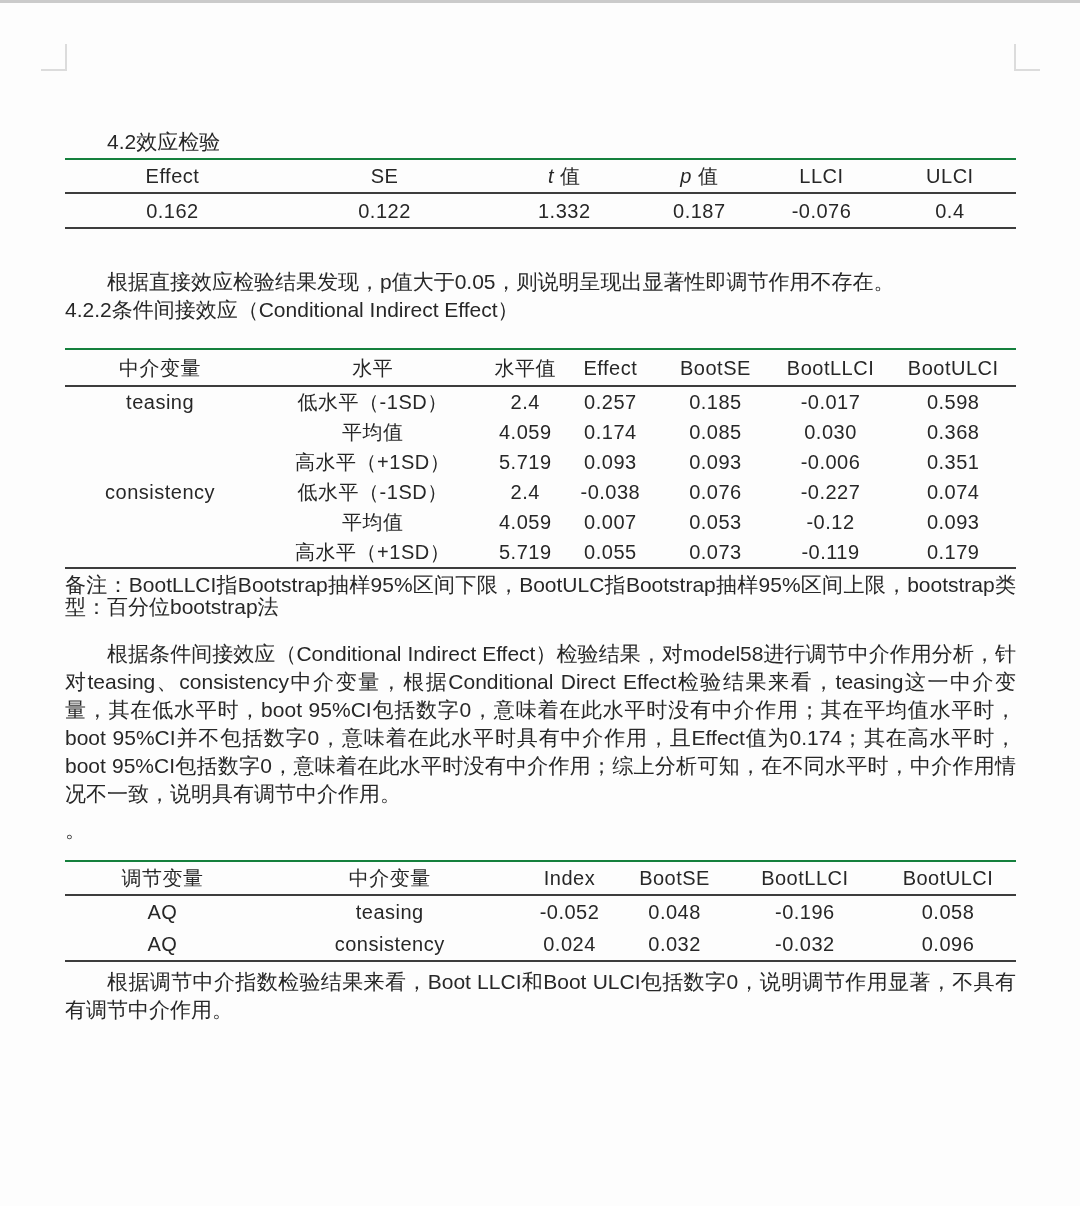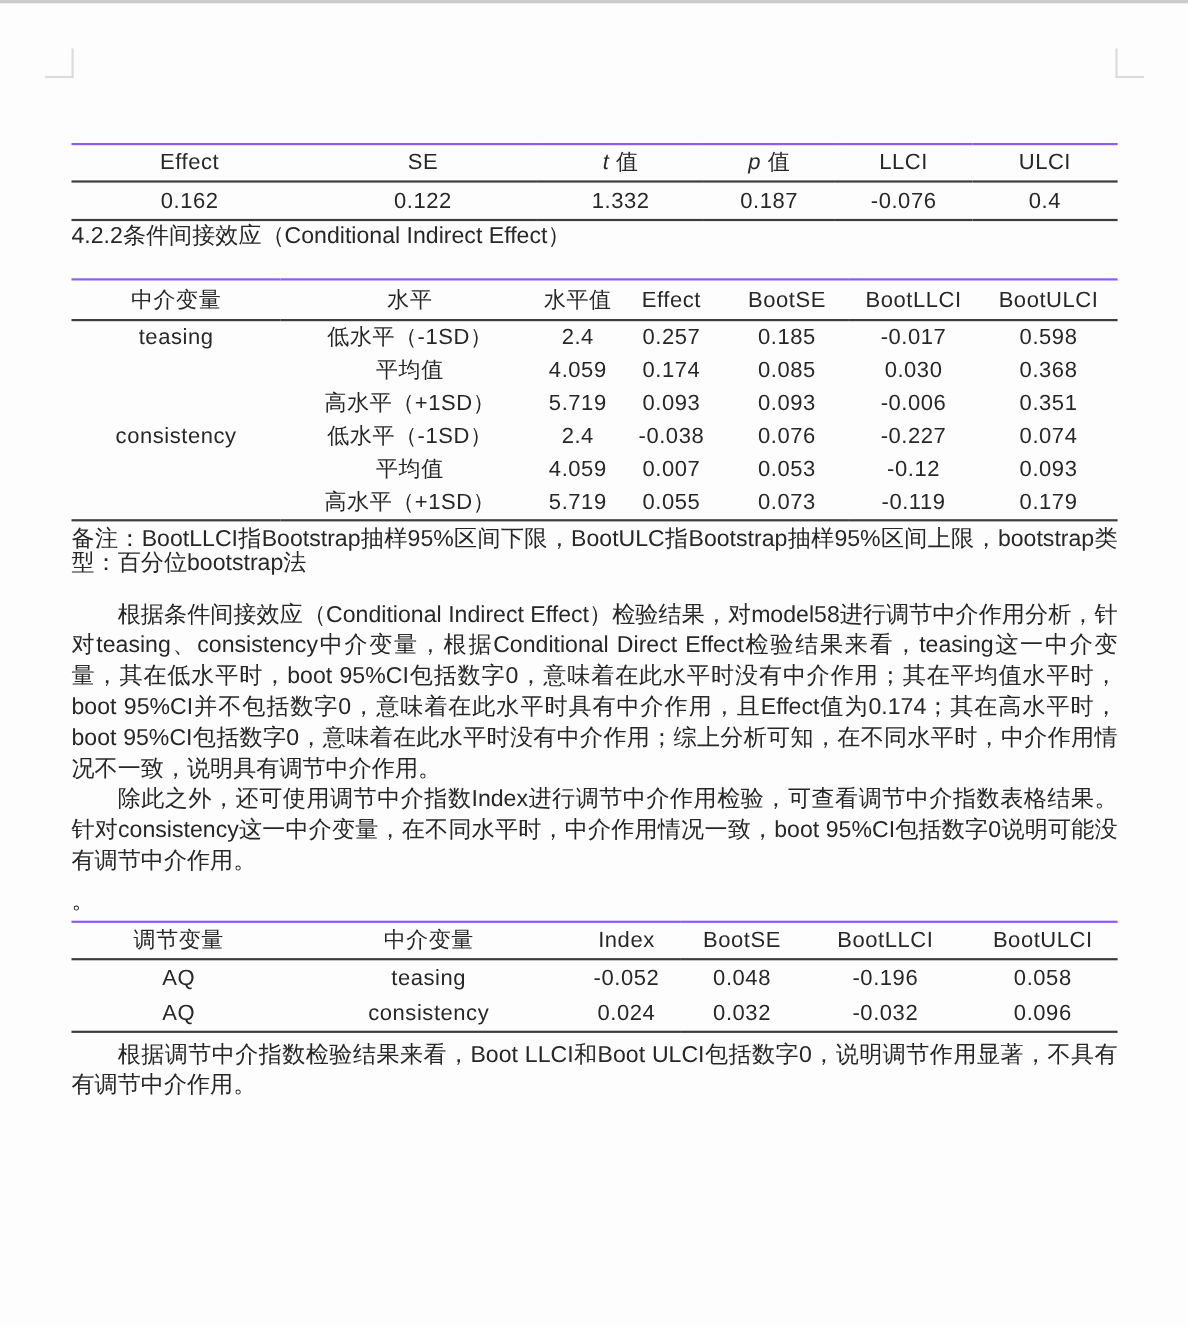--- a/index.html
+++ b/index.html
@@ -27,21 +27,21 @@
   .heading{white-space:nowrap;}
   .h-indent{text-indent:42px;}
   .para{text-align:justify;}
   .para.indent{text-indent:42px;}
   .note{text-align:justify;}
 
   table{
     width:100%;
     border-collapse:collapse;
     table-layout:fixed;
-    border-top:2px solid #8b5cf6;
+    border-top:2px solid #15803d;
     border-bottom:2px solid #3d3d3d;
   }
   th,td{
     padding:0;
     text-align:center;
     font-weight:normal;
     font-size:20px;
     letter-spacing:0.5px;
     overflow:hidden;
     white-space:nowrap;
@@ -50,40 +50,41 @@
   th i{font-style:italic;}
 
   #direct-table{margin-top:2px;}
   #direct-table th{height:32px;}
   #direct-table td{height:33px;}
 
   #conditional-table{margin-top:24px;}
   #conditional-table th{height:35px;}
   #conditional-table td{height:30px;}
 
-  #index-table{margin-top:4px;}
+  #index-table{margin-top:16px;}
   #index-table th{height:32px;}
   #index-table td{height:32px;}
 
   .m-note1{margin-top:3px;}
   .m-para-direct{margin-top:39px;}
   .m-note2{margin-top:5px;line-height:22px;}
   .m-para1{margin-top:22px;}
   .m-period{margin-top:8px;}
   .m-para-final{margin-top:6px;}
 </style>
 </head>
 <body>
 
 <div class="scan-bar"></div>
 <div class="corner tl"></div>
 <div class="corner tr"></div>
 
 <div class="page">
 
+  <div class="heading h-indent">4.2效应检验</div>
 
 
   <table id="direct-table">
       <colgroup>
         <col style="width: 22.6%;">
         <col style="width: 22%;">
         <col style="width: 15.8%;">
         <col style="width: 12.6%;">
         <col style="width: 13.1%;">
         <col style="width: 13.9%;">
@@ -104,20 +105,21 @@
           <td>0.122</td>
           <td>1.332</td>
           <td>0.187</td>
           <td>-0.076</td>
           <td>0.4</td>
         </tr>
       </tbody>
     </table>
 
 
+  <div class="para indent m-para-direct">根据直接效应检验结果发现，p值大于0.05，则说明呈现出显著性即调节作用不存在。</div>
 
   <div class="heading">4.2.2条件间接效应（Conditional Indirect Effect）</div>
 
   <table id="conditional-table">
       <colgroup>
         <col style="width: 20%;">
         <col style="width: 24.7%;">
         <col style="width: 7.4%;">
         <col style="width: 10.5%;">
         <col style="width: 11.6%;">
@@ -190,21 +192,20 @@
           <td>-0.119</td>
           <td>0.179</td>
         </tr>
       </tbody>
     </table>
 
   <div class="note m-note2">备注：BootLLCI指Bootstrap抽样95%区间下限，BootULC指Bootstrap抽样95%区间上限，bootstrap类型：百分位bootstrap法</div>
 
   <div class="para indent m-para1">根据条件间接效应（Conditional Indirect Effect）检验结果，对model58进行调节中介作用分析，针对teasing、consistency中介变量，根据Conditional Direct Effect检验结果来看，teasing这一中介变量，其在低水平时，boot 95%CI包括数字0，意味着在此水平时没有中介作用；其在平均值水平时，boot 95%CI并不包括数字0，意味着在此水平时具有中介作用，且Effect值为0.174；其在高水平时，boot 95%CI包括数字0，意味着在此水平时没有中介作用；综上分析可知，在不同水平时，中介作用情况不一致，说明具有调节中介作用。</div>
 
-  <div class="para indent">除此之外，还可使用调节中介指数Index进行调节中介作用检验，可查看调节中介指数表格结果。针对consistency这一中介变量，在不同水平时，中介作用情况一致，boot 95%CI包括数字0说明可能没有调节中介作用。</div>
 
 
   <div class="para m-period">。</div>
 
   <table id="index-table">
       <colgroup>
         <col style="width: 20.5%;">
         <col style="width: 27.3%;">
         <col style="width: 10.5%;">
         <col style="width: 11.6%;">

